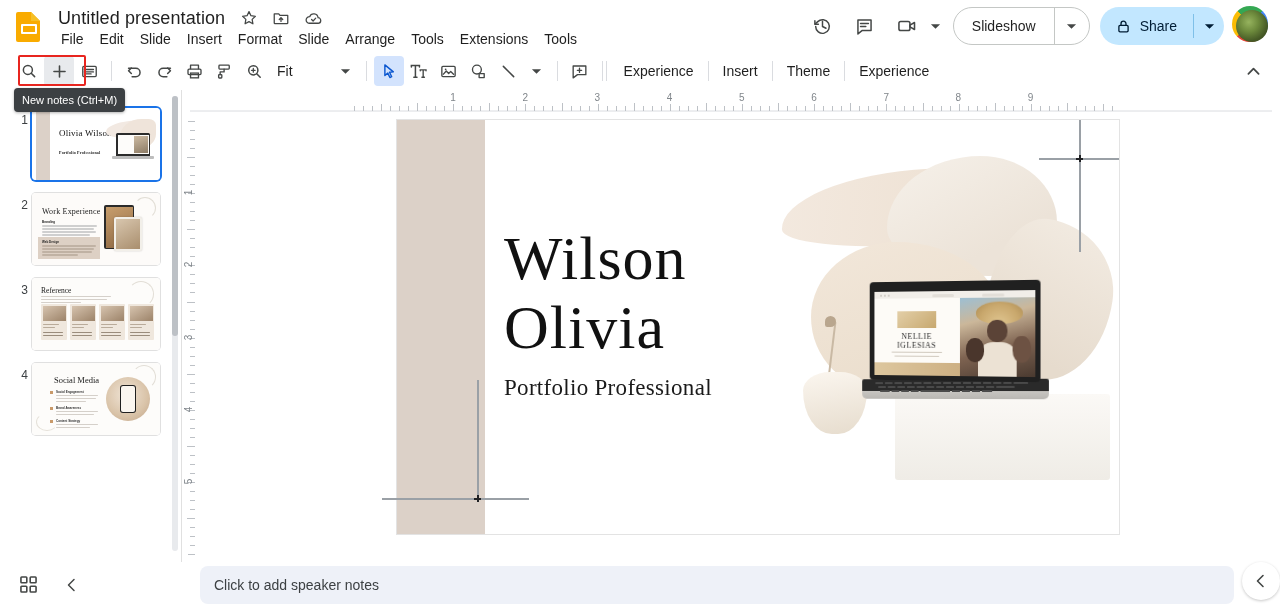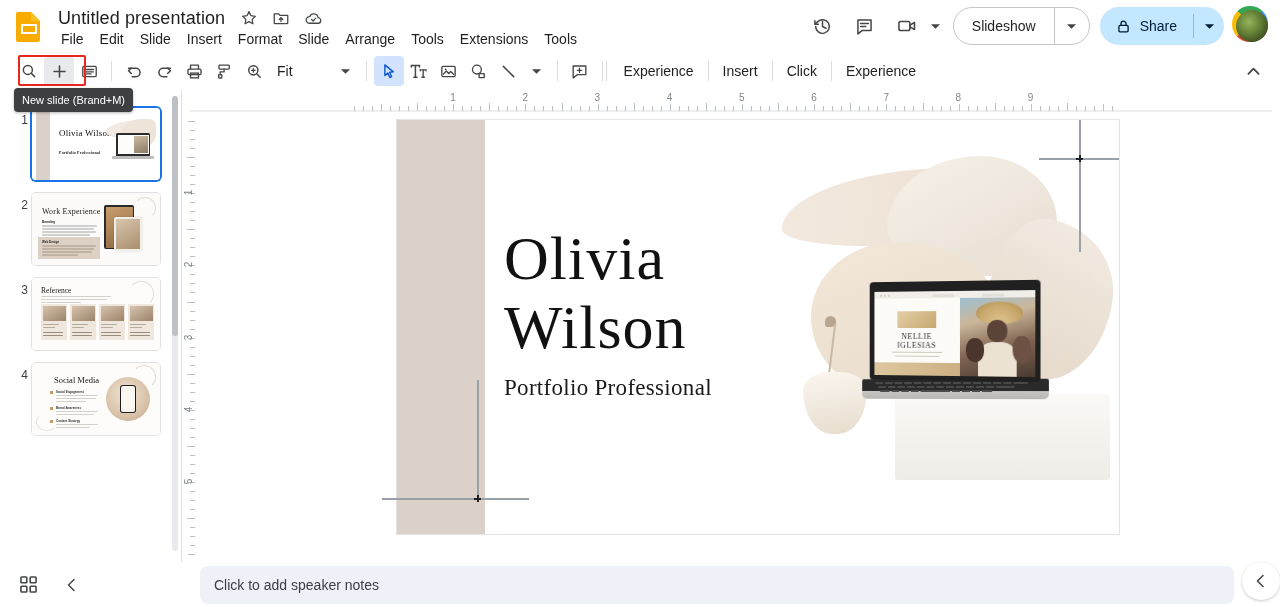--- a/index.html
+++ b/index.html
@@ -550,34 +550,34 @@
         </svg>
       </div>
 
       <div class="tb-sep"></div>
       <div class="tb-sep" style="margin-left:-4px"></div>
 
       <div class="tb-text">Experience</div>
       <div class="tb-text-sep"></div>
       <div class="tb-text">Insert</div>
       <div class="tb-text-sep"></div>
-      <div class="tb-text">Click</div>
+      <div class="tb-text">Theme</div>
       <div class="tb-text-sep"></div>
       <div class="tb-text">Experience</div>
     </div>
 
     <div class="tb-collapse">
       <svg width="13" height="13" viewBox="0 0 14 14">
           <path d="M1.5 9.5L7 4L12.5 9.5" fill="none" stroke="#444746" stroke-width="1.9" stroke-linecap="round" stroke-linejoin="round"></path>
         </svg>
     </div>
   </div>
 
   <div class="hl-box"></div>
-  <div class="tooltip">New slide (Brand+M)</div>
+  <div class="tooltip">New notes (Ctrl+M)</div>
 
   <div class="filmstrip">
 
     <div class="thumb-row" style="left:8px; top:18px;">
       <div class="thumb-num">1</div>
       <div class="thumb-card selected">
         <div class="thumb-canvas">
           <div class="t1-band"></div>
           <div class="t1-title">
             <span>Olivia Wilson</span>
@@ -869,22 +869,22 @@
           <div style="position: absolute; top: 364px; left: 0px; font-size: 10px; color: rgb(128, 134, 139); line-height: 11px; width: 12px; text-align: center; transform: rotate(-90deg);">5</div>
         </div>
     </div>
 
     <div class="stage">
 
       <div class="slide">
         <div class="slide-band"></div>
 
         <div class="slide-title">
+          <div>Wilson</div>
           <div>Olivia</div>
-          <div>Wilson</div>
         </div>
         <div class="slide-sub">Portfolio Professional</div>
 
         <div class="hero">
           <div class="hero-swoosh-a"></div>
           <div class="hero-swoosh-b"></div>
           <div class="hero-swoosh-c"></div>
           <div class="hero-swoosh-d"></div>
           <div class="hero-desk"></div>
           <div class="hero-stem"></div>

